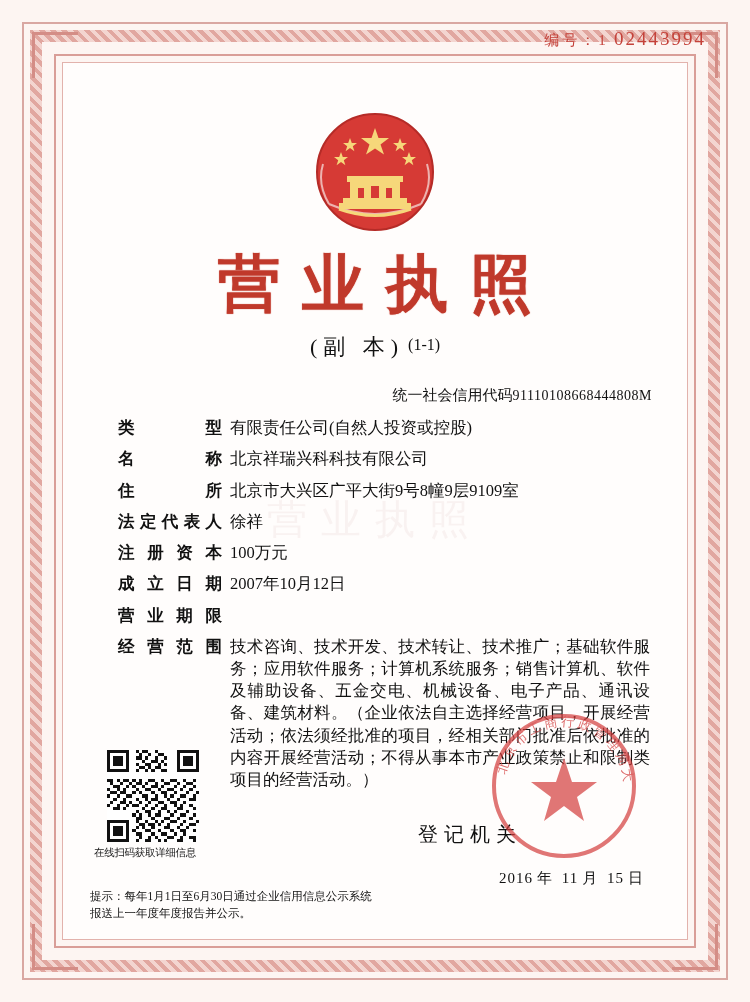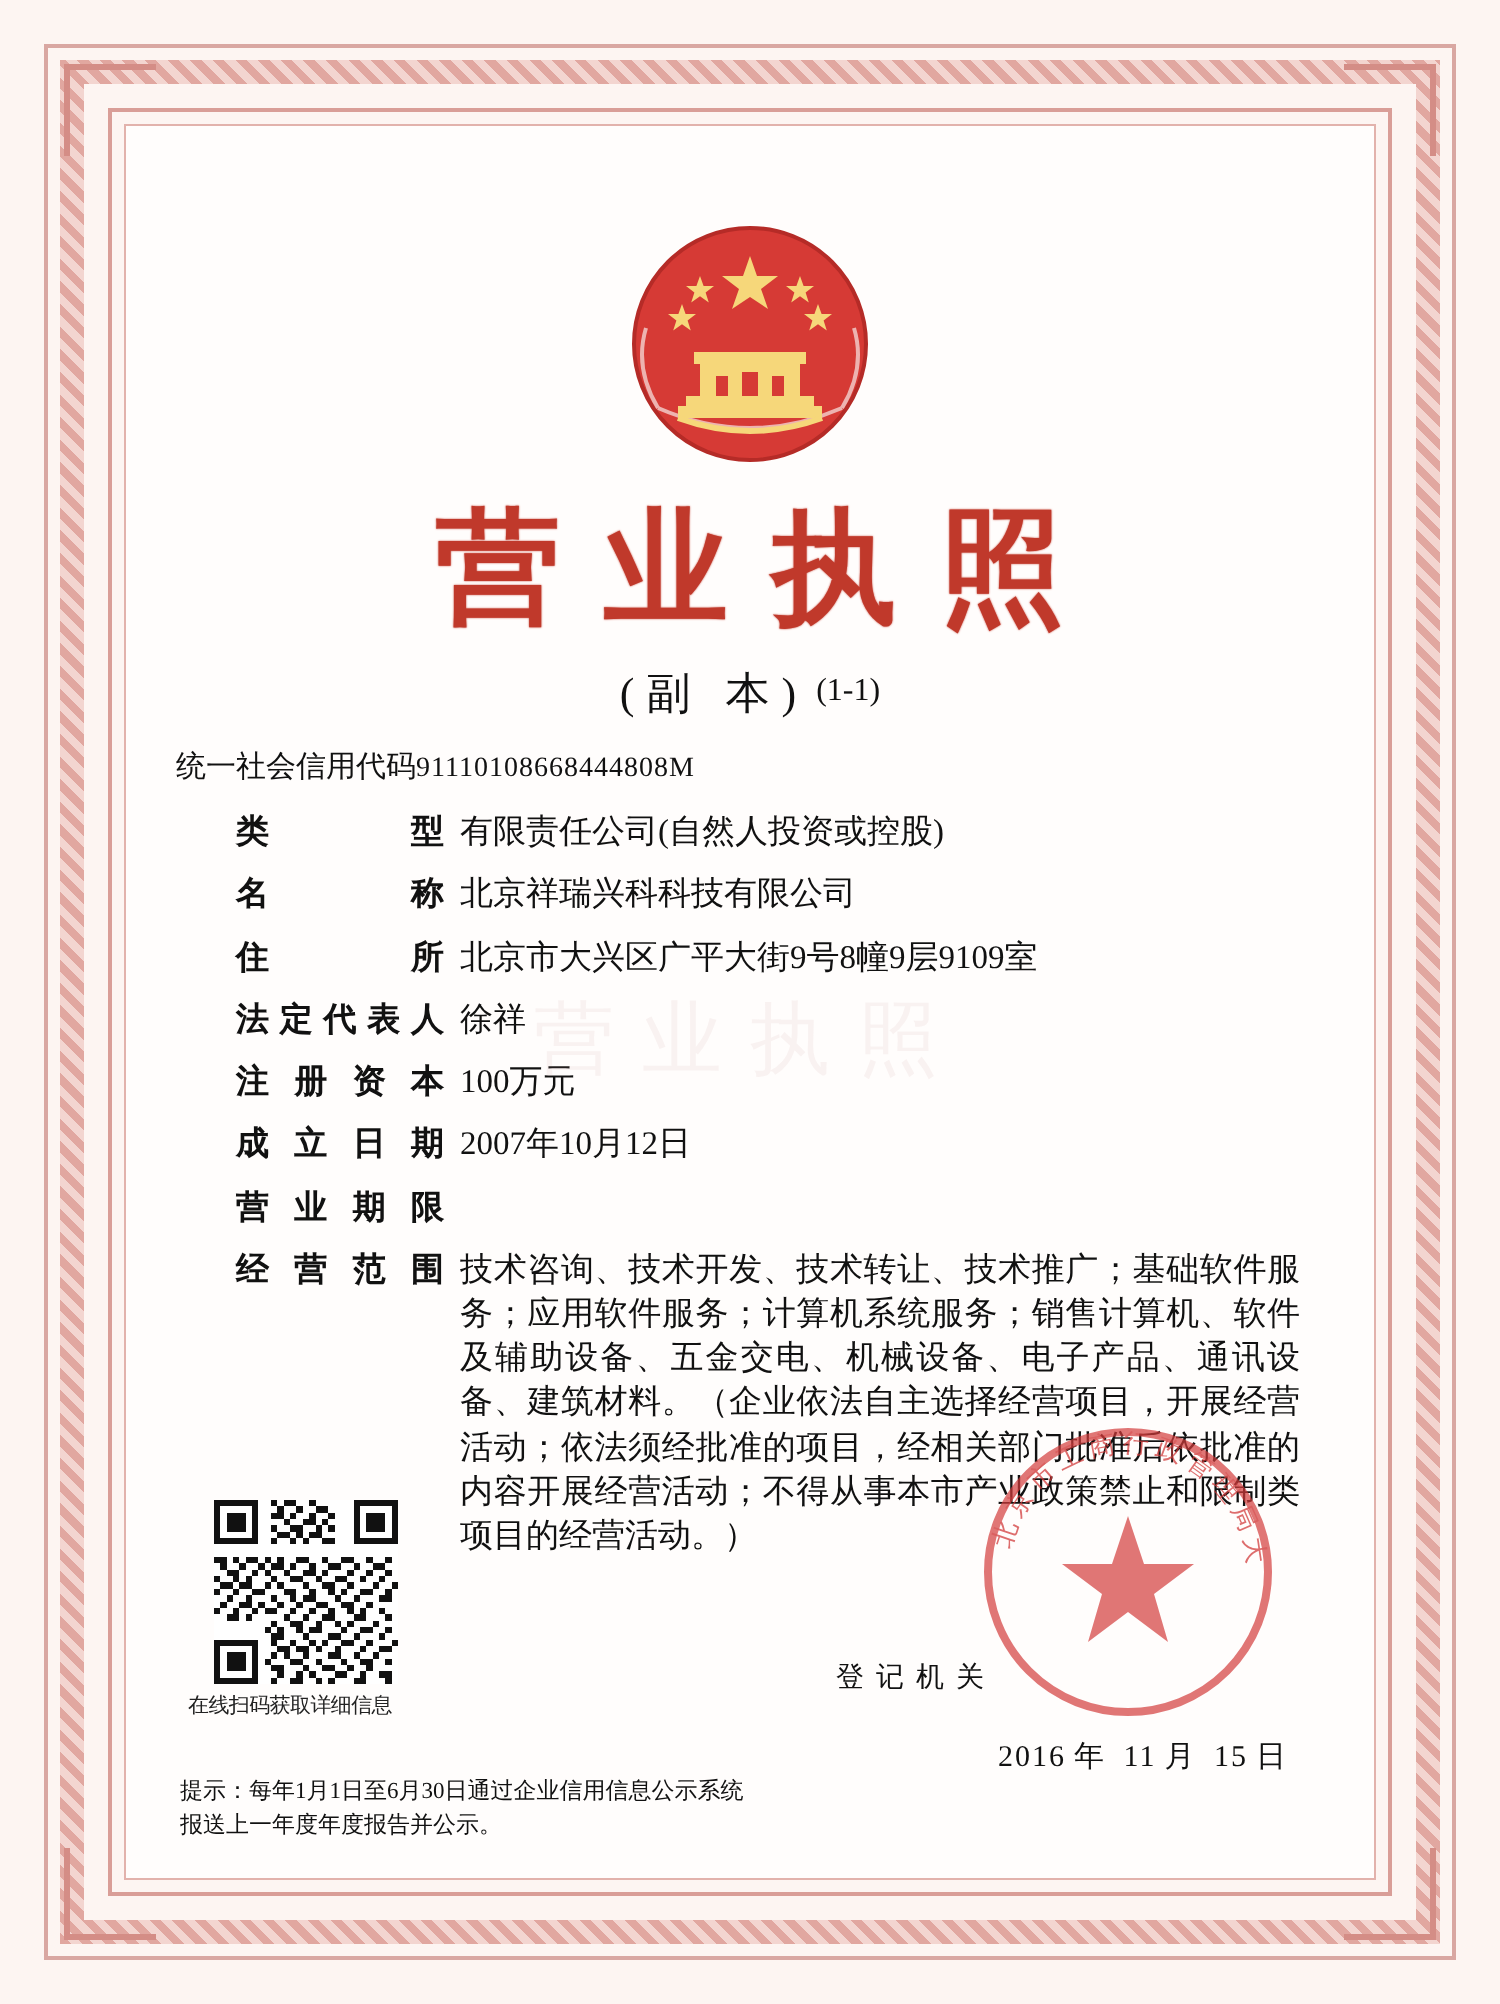--- a/index.html
+++ b/index.html
@@ -89,21 +89,22 @@
     text-align:center;
     color:#111;
     font-size:22px;
     margin-top:6px;
   }
   .subtitle .ben { letter-spacing:6px; }
   .subtitle .seq { font-size:16px; vertical-align:4px; margin-left:4px; }
 
   
   .credit {
-    margin-top:12px;
+    text-align:right;
+    margin-top:24px;
     padding-right:10px;
     font-size:15px;
     color:#111;
   }
   .credit .ccode { letter-spacing:0.5px; font-size:14px; }
 
   
   .fields { margin-top:12px; padding-left:30px; font-size:16.5px; color:#111; }
   .row { display:flex; align-items:flex-start; margin-bottom:9px; }
   .row .k {
@@ -124,21 +125,21 @@
   .qr { width:92px; height:92px; margin:0 auto; background:#fff; }
   .qr-cap { font-size:10.5px; color:#222; margin-top:4px; letter-spacing:-0.3px; }
 
   .tip {
     position:absolute; left:2px; bottom:8px; width:360px;
     font-size:11.5px; color:#111; line-height:1.5;
   }
 
   .reg {
     position:absolute; left:330px; bottom:82px;
-    font-size:14px; letter-spacing:6px; color:#111;
+    font-size:20px; letter-spacing:6px; color:#111;
   }
   .date {
     position:absolute; right:16px; bottom:42px;
     font-size:15px; color:#111; letter-spacing:1px;
   }
   .date span { margin:0 2px;text-align:right; }
 
   
   .seal {
     position:absolute; right:14px; bottom:60px;
@@ -160,20 +161,24 @@
 
   <div class="frame-band"></div>
   <div class="frame-outer"></div>
   <div class="frame-mid"></div>
   <div class="frame-inner"></div>
   <div class="corner tl"></div>
   <div class="corner tr"></div>
   <div class="corner bl"></div>
   <div class="corner br"></div>
 
+  <div class="serial">
+    <span class="label">编号：1</span>
+    <span class="num">02443994</span>
+  </div>
 
   <div class="content">
 
     <div class="watermark">营业执照</div>
 
     <div class="emblem">
       <svg width="160" height="130" viewBox="0 0 160 130">
 
         <circle cx="80" cy="66" r="58" fill="#d63a35"></circle>
         <circle cx="80" cy="66" r="58" fill="none" stroke="#b52b27" stroke-width="2"></circle>

